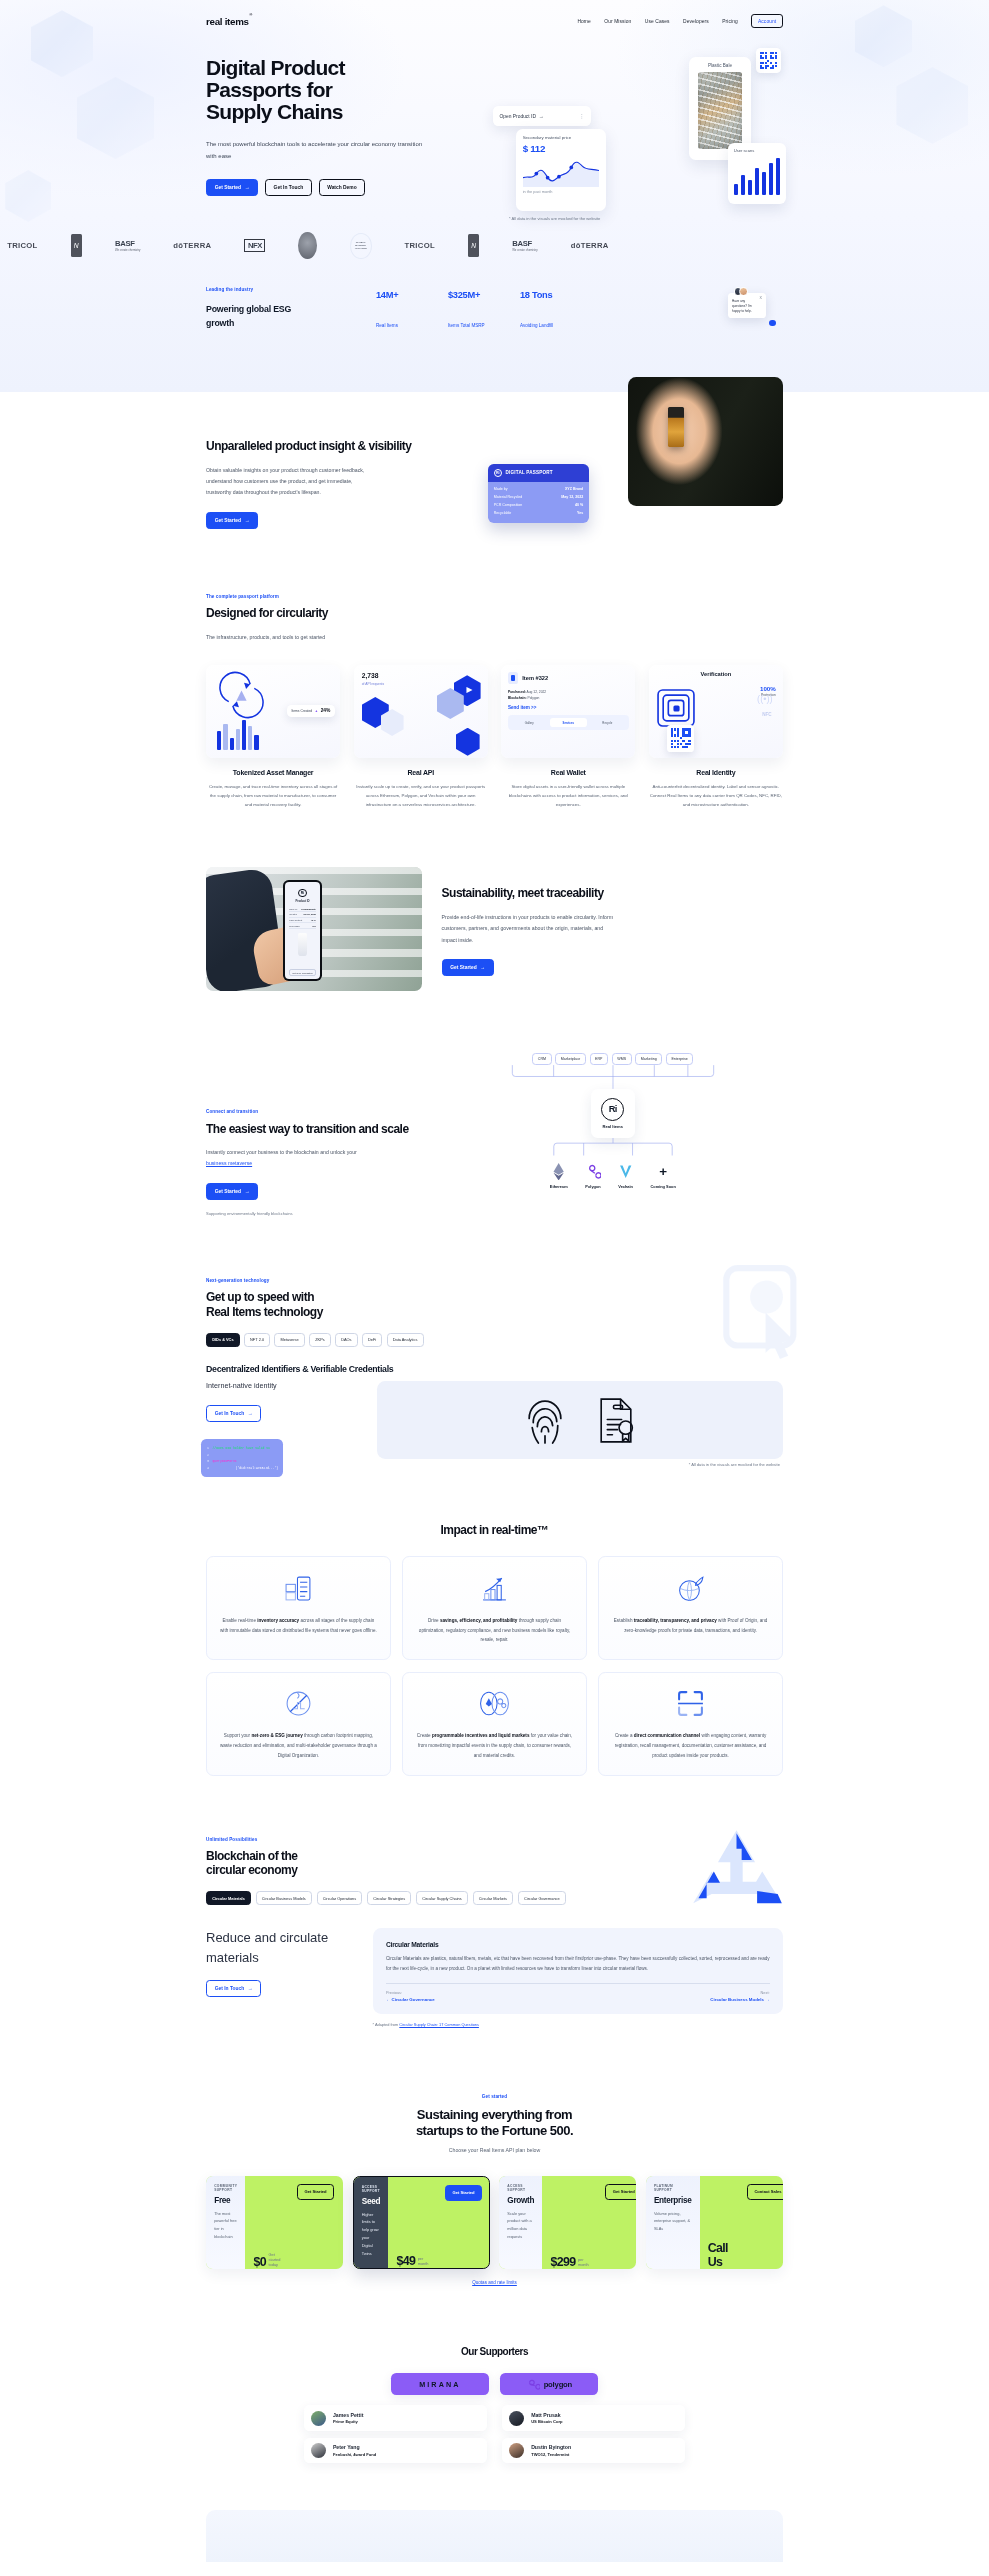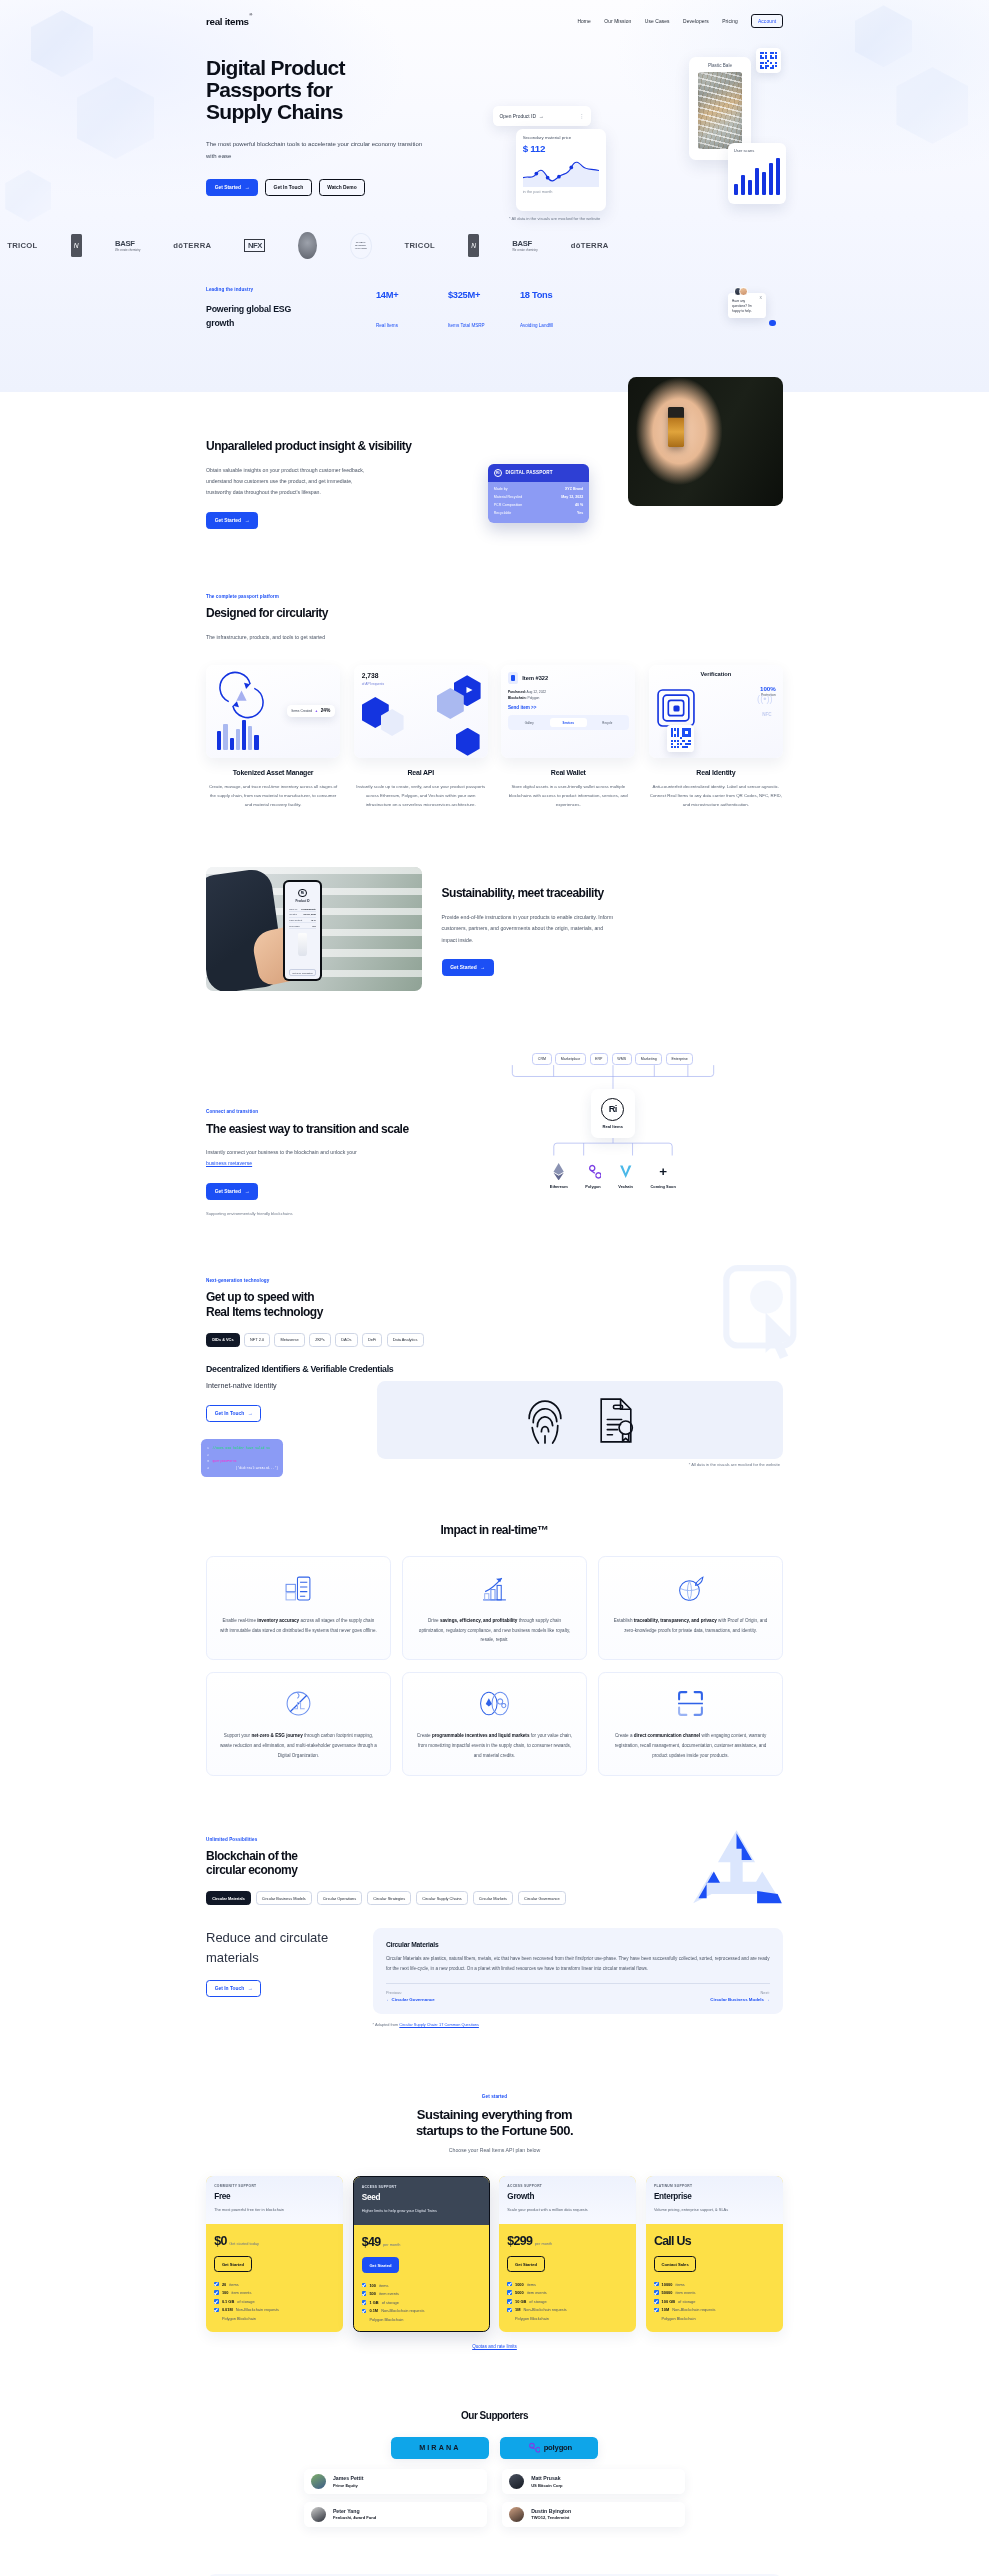--- a/index.html
+++ b/index.html
@@ -281,22 +281,22 @@
   .ce-nav .lnk{font-size:4.4px;color:#1c4ff5;font-weight:700;margin-top:1.5px}
   .ce-src{margin-top:7.2px;font-size:3.9px;color:#6b7586}
   .ce-src a{color:#1c4ff5}
   .recycle{position:absolute;right:-5.2px;top:-10.3px;width:103px;height:98px}
 
   
   .pricing{margin-top:67px;text-align:center}
   .pricing .h2{font-size:13px;line-height:1.22}
   .pricing .sub{margin-top:8.2px;font-size:5.2px;color:#5a6474}
   .plans{margin-top:23px;display:grid;grid-template-columns:repeat(4,1fr);gap:9.3px;text-align:left}
-  .plan{border-radius:6.7px;background:#fde047;box-shadow:0 4.1px 13.4px rgba(24,40,90,.07);overflow:hidden;
-        display:flex;flex-direction:column}
+  .plan{border-radius:6.7px;background:#bef264;box-shadow:0 4.1px 13.4px rgba(24,40,90,.07);overflow:hidden;
+        display:flex;flex-direction:row}
   .plan.hi{border:0.8px solid #0b0f19;box-shadow:0 6.2px 15.5px rgba(24,40,90,.16)}
   .plan .head{padding:8.2px 8.2px 10.3px;background:linear-gradient(180deg,#eef2fd,#f7f9ff)}
   .plan.hi .head{background:#3b4656;color:#fff}
   .plan .sup{font-size:3.3px;letter-spacing:0.3px;color:#5b6576;font-weight:700}
   .plan.hi .sup{color:#dfe5f1}
   .plan .name{margin-top:4.6px;font-size:8.2px;font-weight:800;letter-spacing:-0.3px}
   .plan .desc{margin-top:4.1px;font-size:3.9px;line-height:2;color:#5a6474}
   .plan.hi .desc{color:#e2e7f1}
   .plan .price{padding:10.3px 8.2px 0;display:flex;align-items:flex-end;gap:2.6px}
   .plan .price b{font-size:12.4px;font-weight:800;letter-spacing:-0.7px}
@@ -309,21 +309,21 @@
   .ck{width:4.6px;height:4.6px;border-radius:1px;background:#1c6ef5;flex:0 0 auto;position:relative}
   .ck:after{content:"";position:absolute;left:1.3px;top:0.6px;width:1.3px;height:2.6px;border:0.7px solid #fff;
             border-top:0;border-left:0;transform:rotate(42deg)}
   .feat.plain{padding-left:7.7px}
   .quota{margin-top:11.3px;font-size:4.6px;color:#1c4ff5;text-decoration:underline}
 
   
   .sup-sec{margin-top:61px;text-align:center}
   .sup-sec .h2{font-size:10px}
   .sup-logos{margin-top:15.5px;display:flex;gap:11.3px;justify-content:center}
-  .sup-logo{width:98px;height:21.6px;background:#0ea5e9;border-radius:5.2px;box-shadow:0 3.1px 10.3px rgba(24,40,90,.08);
+  .sup-logo{width:98px;height:21.6px;background:#8b5cf6;border-radius:5.2px;box-shadow:0 3.1px 10.3px rgba(24,40,90,.08);
             display:flex;align-items:center;justify-content:center;gap:4.1px}
   .sup-logo b{font-size:7.2px;letter-spacing:2.1px;font-weight:700}
   .sup-logo .pg{font-size:7.7px;font-weight:700;letter-spacing:-0.2px}
   .people{margin-top:10.3px;display:grid;grid-template-columns:1fr 1fr;gap:7.2px 15.5px;max-width:381px;margin-left:auto;margin-right:auto}
   .person{background:#fff;border-radius:5.2px;box-shadow:0 3.1px 10.3px rgba(24,40,90,.07);
           display:flex;align-items:center;gap:6.7px;padding:5.2px 7.2px;text-align:left}
   .person .av{width:15px;height:15px;border-radius:50%;flex:0 0 auto}
   .person .nm{font-size:5.2px;font-weight:600;color:#1b2230}
   .person .co{font-size:4.1px;font-weight:700;color:#10151f;margin-top:1.5px}
 

